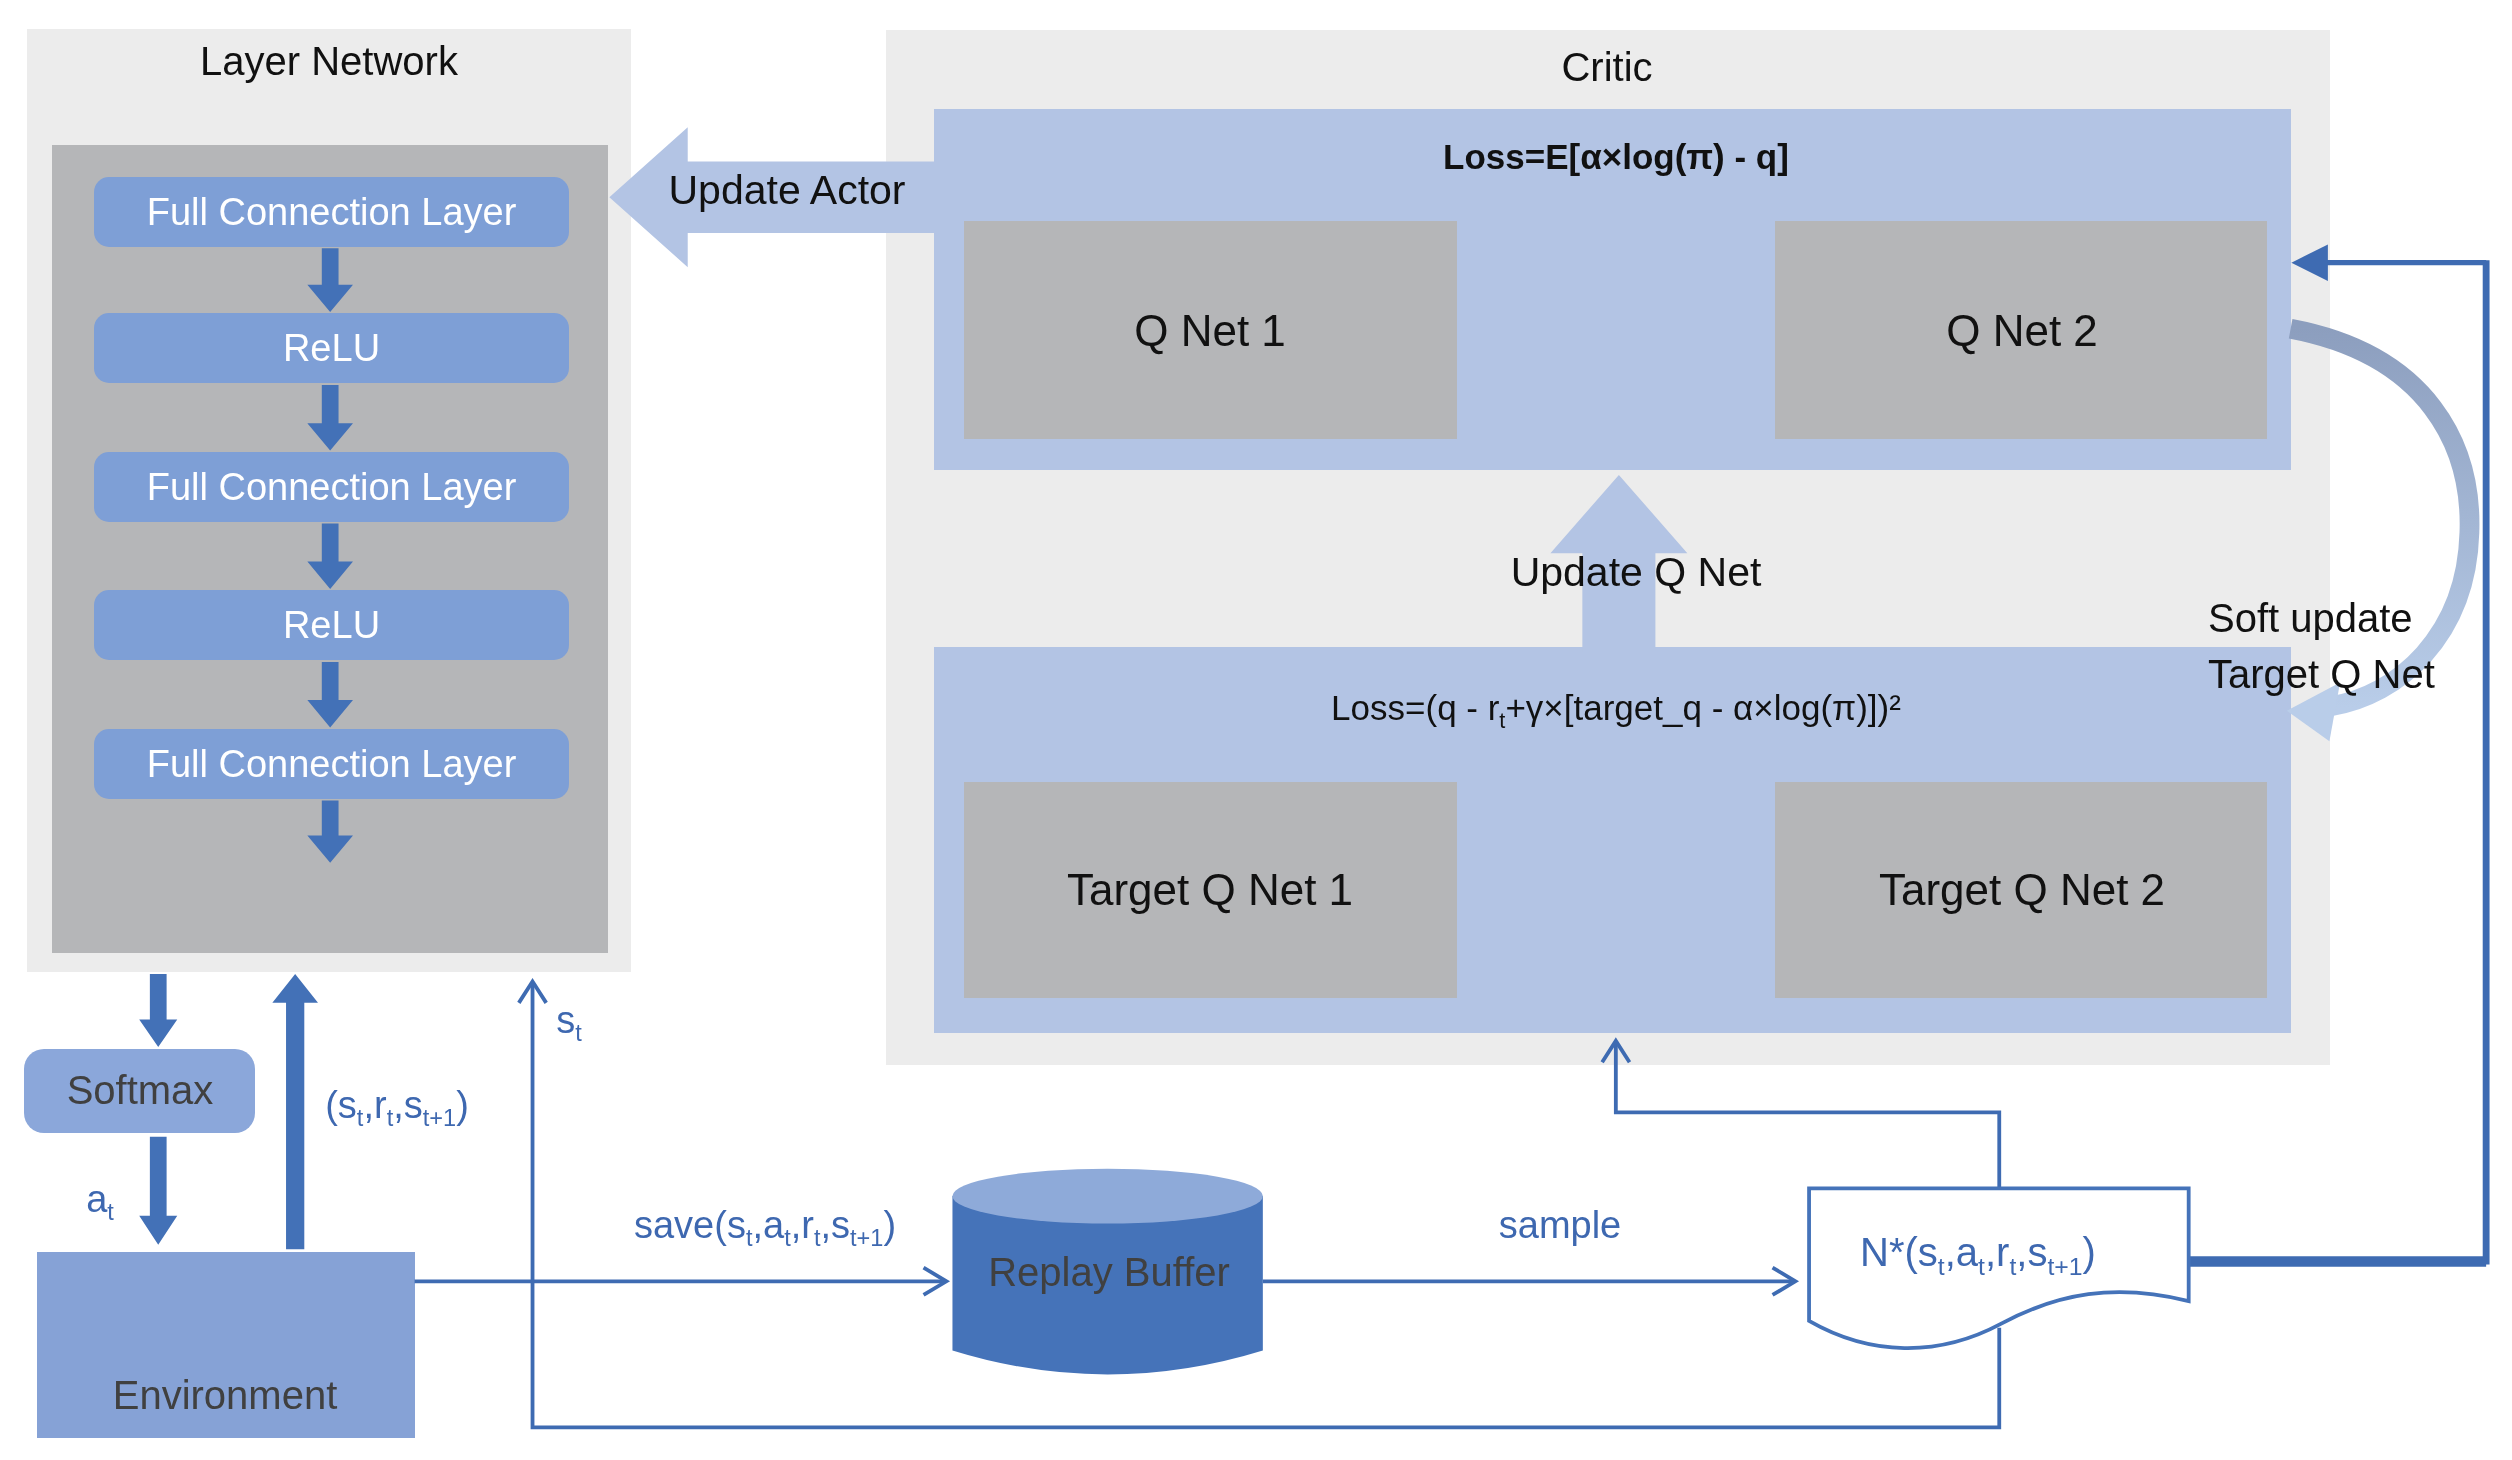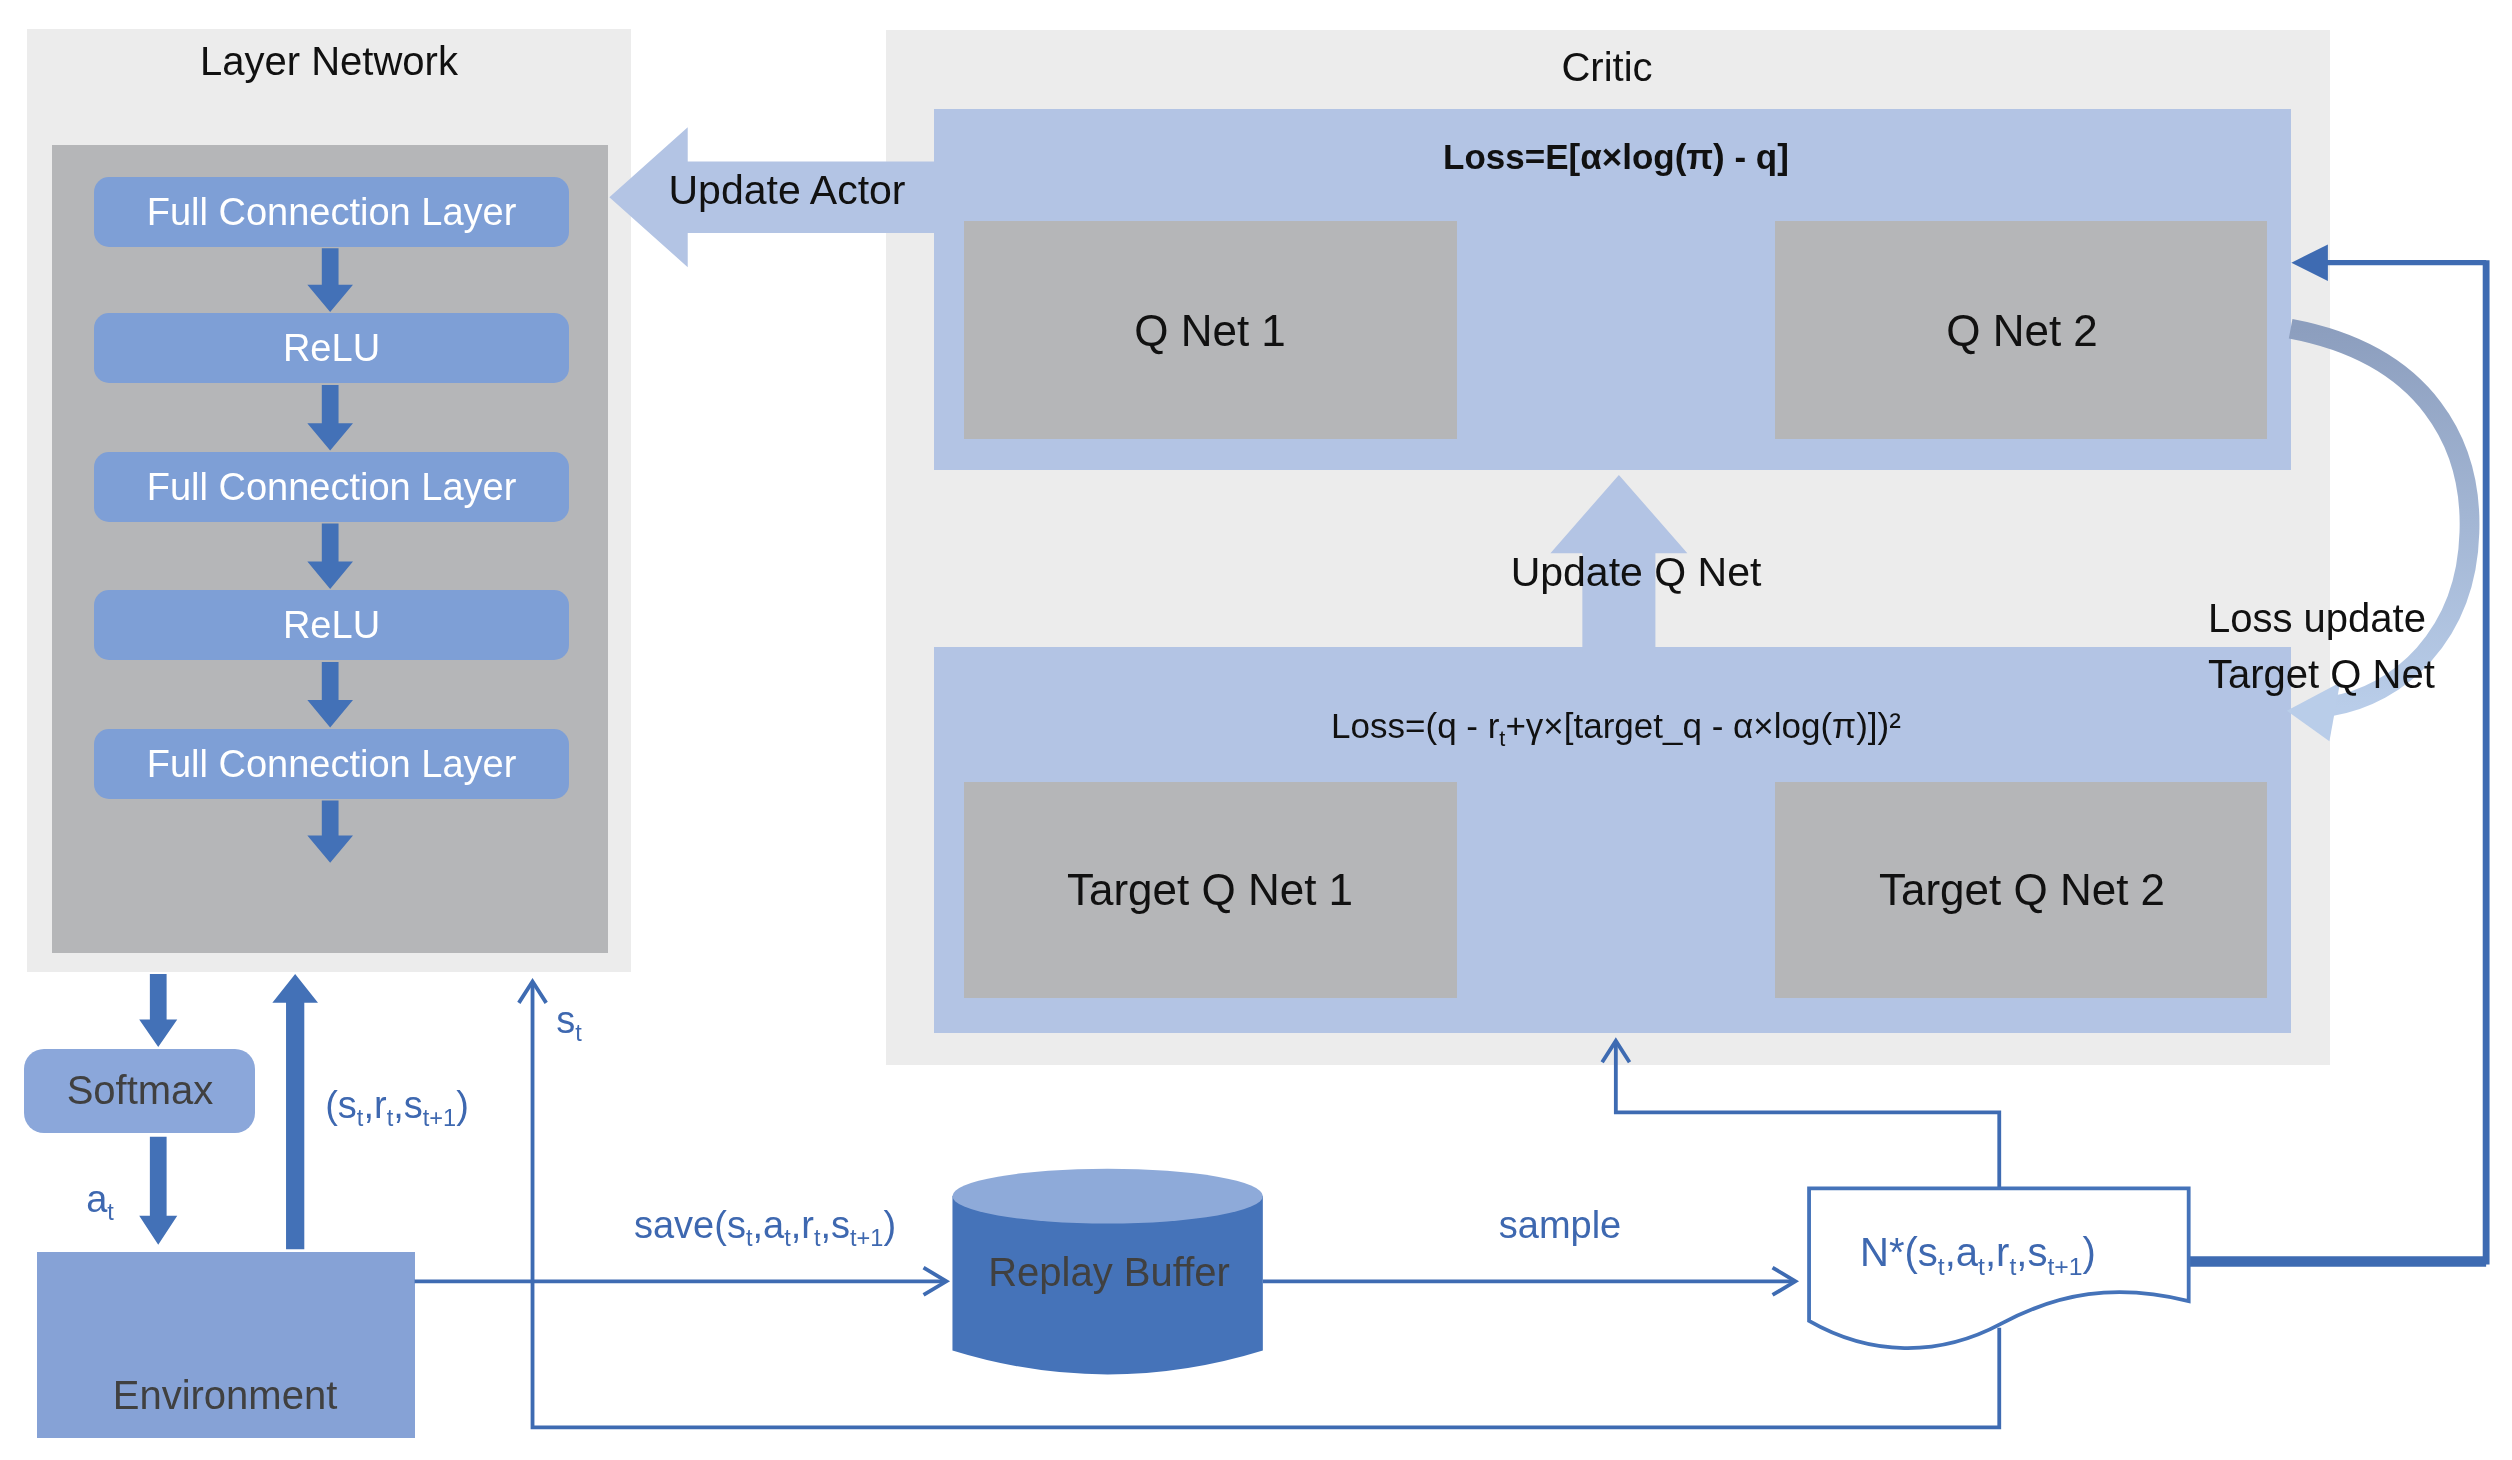--- a/index.html
+++ b/index.html
@@ -127,32 +127,32 @@
 
     <polygon class="solidarrow" points="197,1280 219,1280 219,1340 233,1340 208,1376 183,1340 197,1340"></polygon>
     <polygon class="solidarrow" points="197,1494 219,1494 219,1598 233,1598 208,1636 183,1598 197,1598"></polygon>
     <polygon class="solidarrow" points="388,1280 418,1318 400,1318 400,1642 376,1642 376,1318 358,1318"></polygon>
   </svg>
 
   <div class="lbl title" style="left:329px;top:61px;">Layer Network</div>
   <div class="lbl title" style="left:1607px;top:67px;">Critic</div>
 
   <div class="lbl loss" style="left:1616px;top:157px;font-weight:bold;">Loss=E[α×log(π) - q]</div>
-  <div class="lbl loss" style="left:1616px;top:729px;">Loss=(q - r<sub>t</sub>+γ×[target_q - α×log(π)])²</div>
+  <div class="lbl loss" style="left:1616px;top:711px;">Loss=(q - r<sub>t</sub>+γ×[target_q - α×log(π)])²</div>
 
   <div class="lbl netlbl" style="left:1210px;top:331px;">Q Net 1</div>
   <div class="lbl netlbl" style="left:2022px;top:331px;">Q Net 2</div>
   <div class="lbl netlbl" style="left:1210px;top:890px;">Target Q Net 1</div>
   <div class="lbl netlbl" style="left:2022px;top:890px;">Target Q Net 2</div>
 
   <div class="lbl flowlbl" style="left:787px;top:190px;">Update Actor</div>
   <div class="lbl flowlbl" style="left:1636px;top:572px;">Update Q Net</div>
 
   <div class="abs" style="left:2208px;top:590px;font-size:40px;line-height:56px;color:var(--ink);white-space:nowrap;">
-    <div>Loss update</div>
+    <div>Soft update</div>
     <div>Target Q Net</div>
   </div>
 
   <div class="lbl nodelbl" style="left:140px;top:1090px;">Softmax</div>
   <div class="lbl nodelbl" style="left:225px;top:1395px;">Environment</div>
   <div class="lbl nodelbl" style="left:1109px;top:1272px;">Replay Buffer</div>
 
   <div class="lbl bluelbl" style="left:100px;top:1202px;text-align:center;">a<sub>t</sub></div>
   <div class="lbl bluelbl" style="left:397px;top:1108px;">(s<sub>t</sub>,r<sub>t</sub>,s<sub>t+1</sub>)</div>
   <div class="lbl bluelbl" style="left:569px;top:1023px;">s<sub>t</sub></div>

